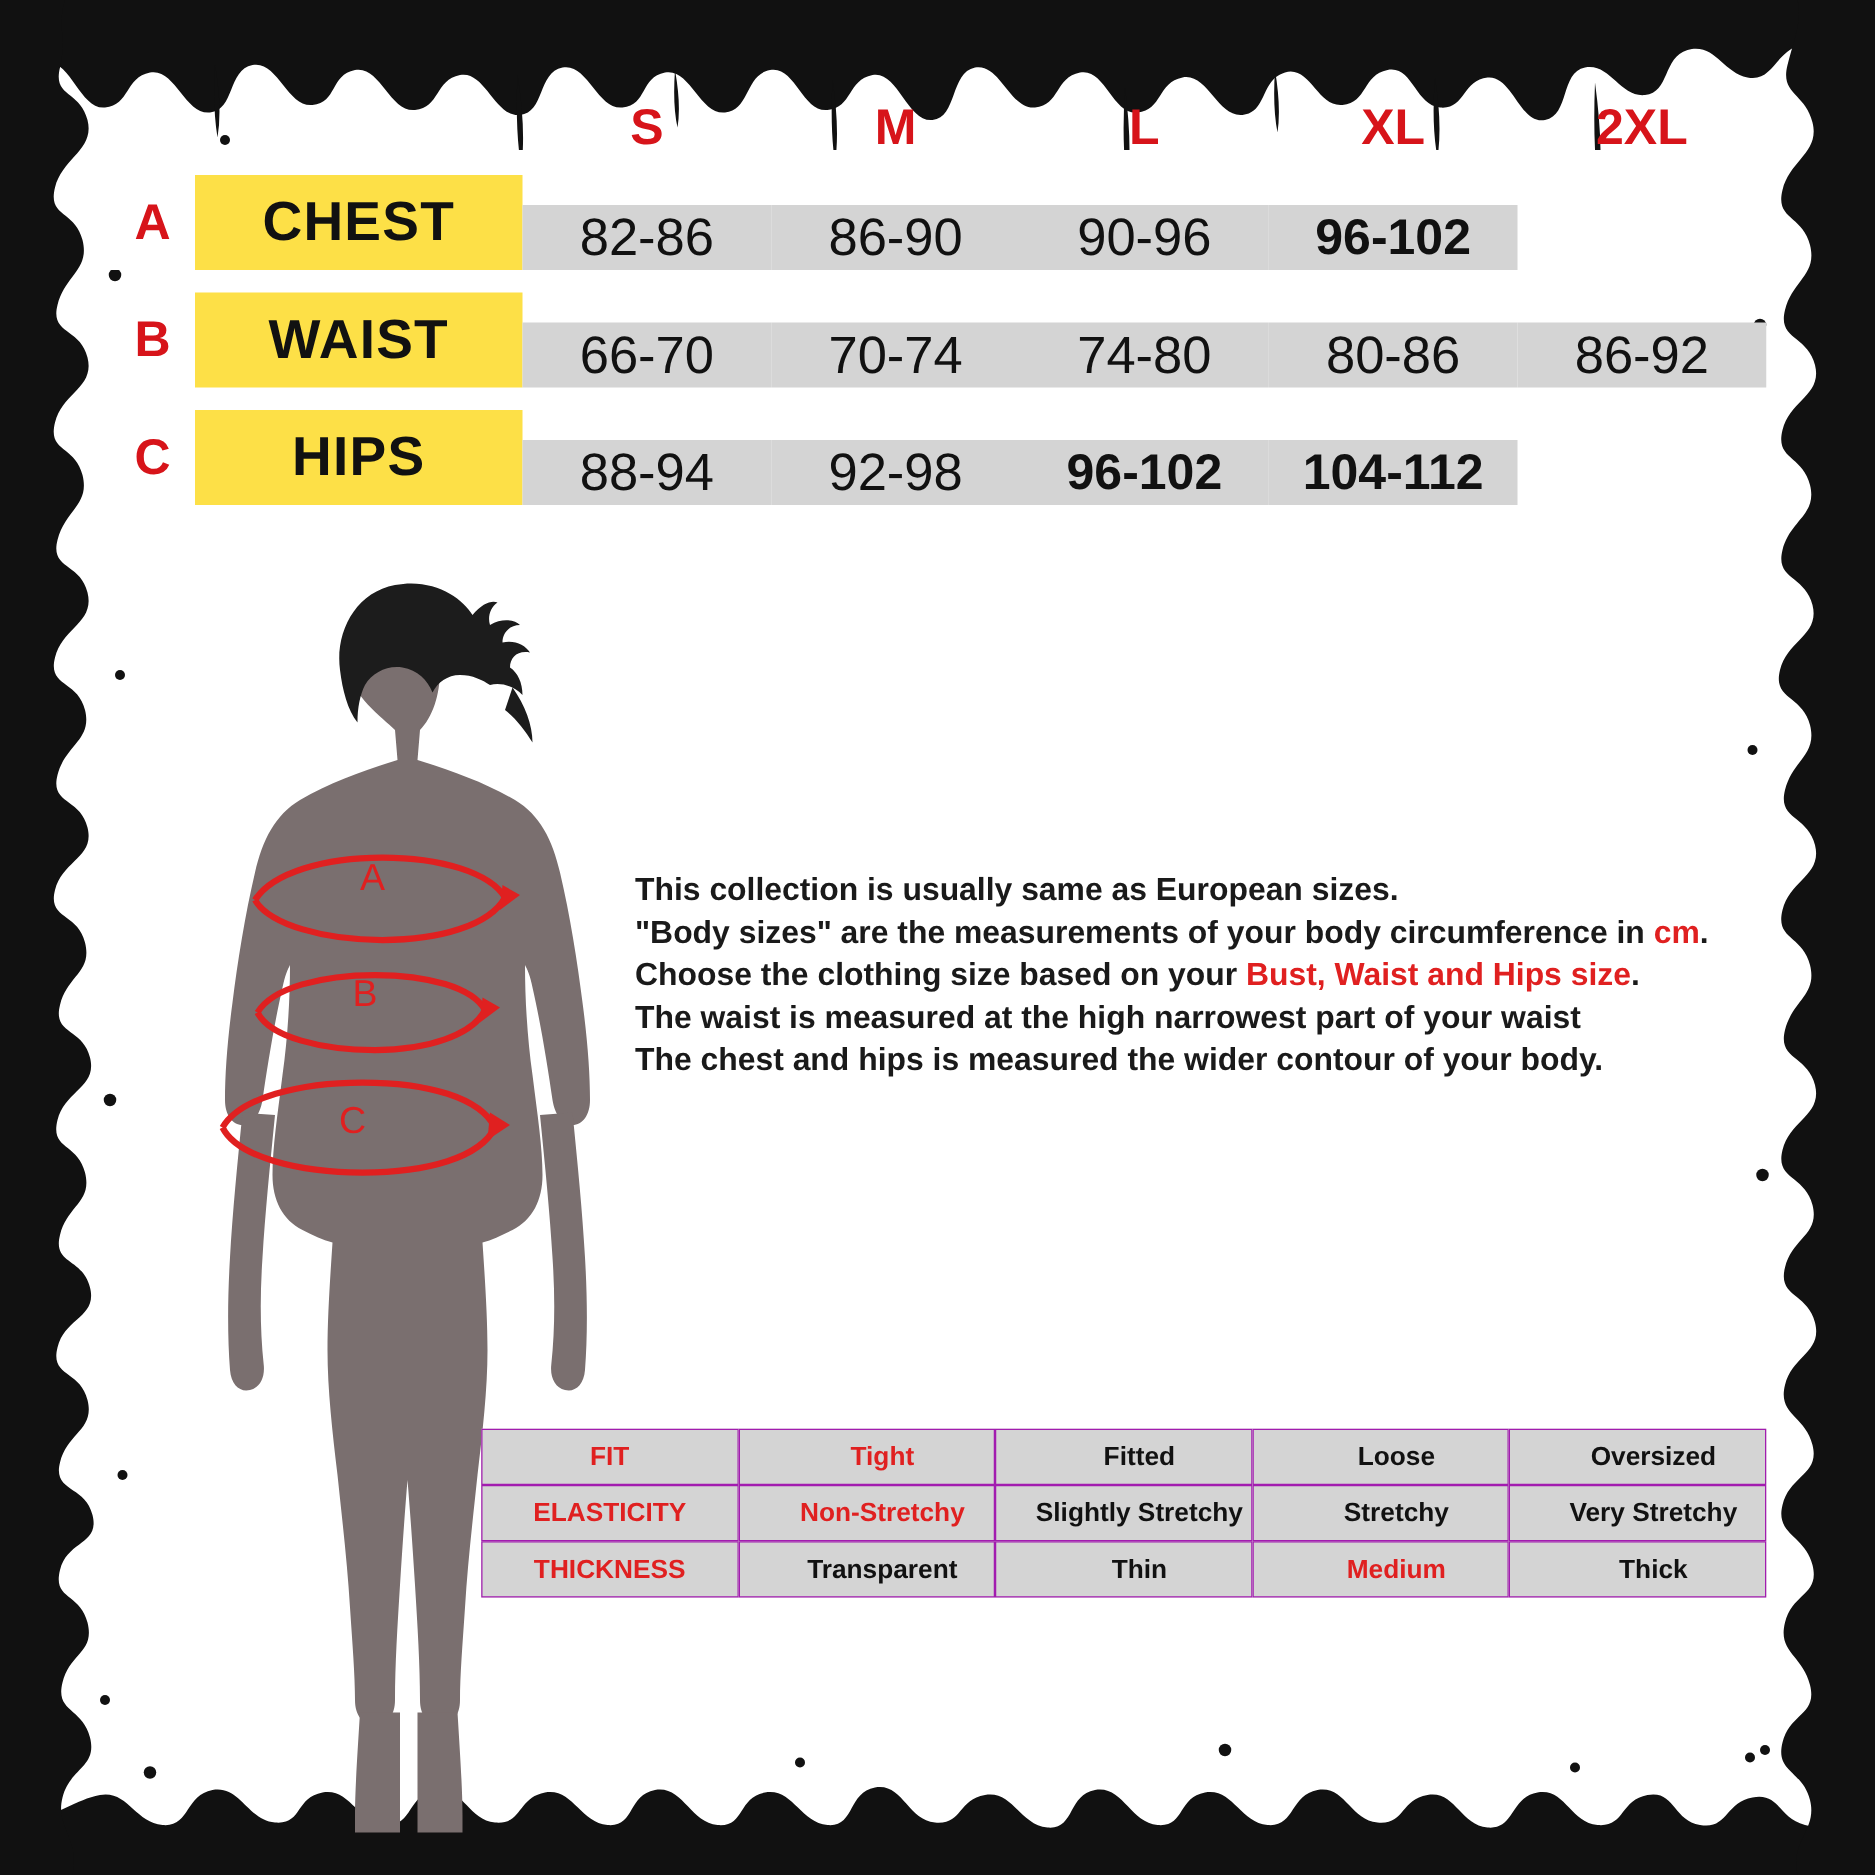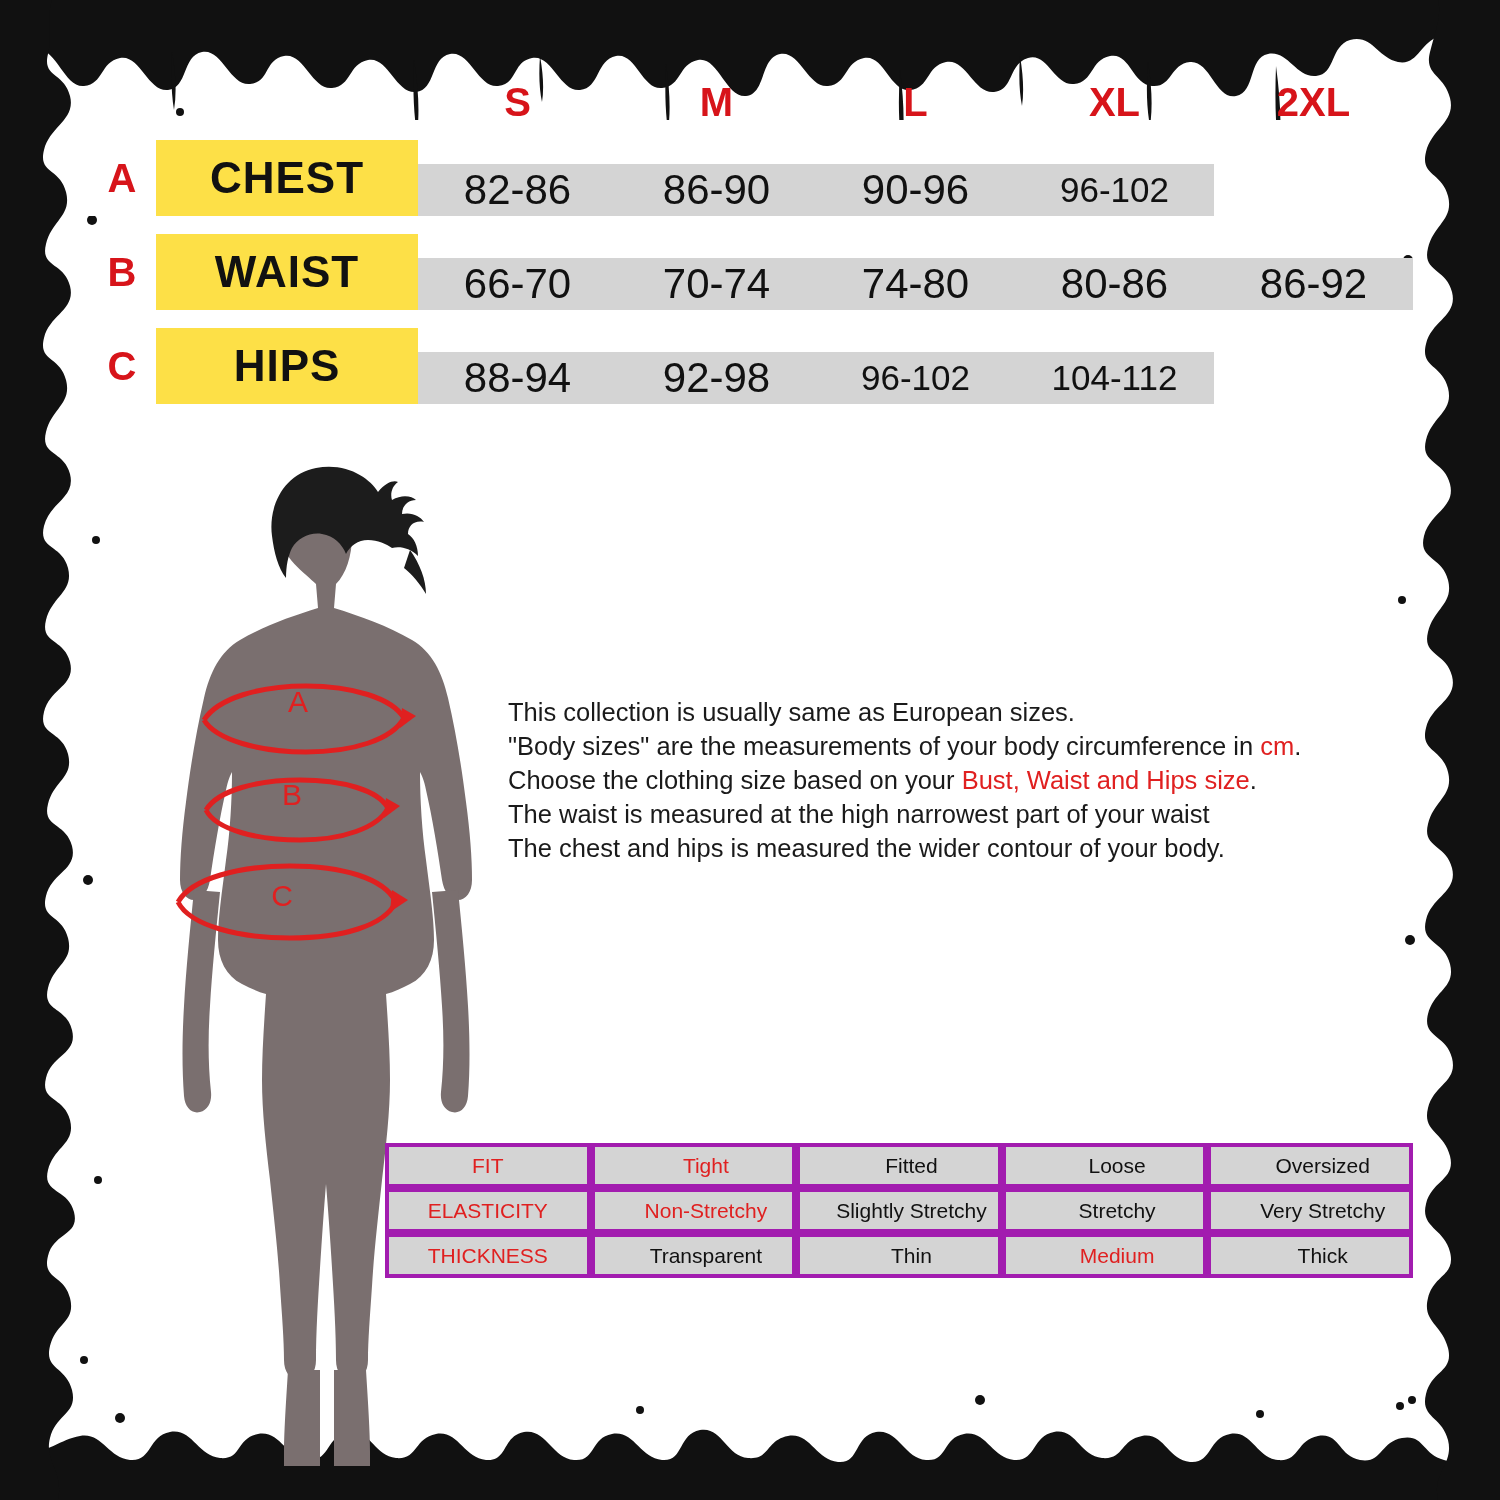--- a/index.html
+++ b/index.html
@@ -66,56 +66,56 @@
     display: flex; align-items: center; justify-content: center;
     letter-spacing: 1px;
   }
   .cell-val {
     width: 199px;
     background: #d4d4d4;
     color: #111;
     font-size: 42px;
     display: flex; align-items: center; justify-content: center; margin-top: 24px;
   }
-  .cell-val.narrow { font-size: 35px; }
+  .cell-val.narrow { font-size: 40px; font-weight: bold; }
 
   
   #figure-wrap {
     position: absolute;
     left: 120px; top: 440px;
     width: 420px; height: 1030px;
   }
   #figure-svg { display: block; }
 
   
   #notes {
     position: absolute;
     left: 508px; top: 695px;
     width: 780px;
     font-size: 25.5px;
     line-height: 34px;
     color: #1a1a1a;
   }
-  #notes .ln { white-space: nowrap; }
+  #notes .ln { white-space: nowrap; font-weight: bold; }
   .hl { color: #e02020; }
 
   
   #fit-table {
     position: absolute;
     left: 385px; top: 1143px;
     width: 1028px;
   }
   .fit-row { display: flex; height: 45px; }
   .fit-cell {
     display: flex; align-items: center; justify-content: center;
     font-size: 21px;
-    font-weight: normal;
+    font-weight: bold;
     color: #111;
     background: #d4d4d4;
-    border: 4px solid #a21caf;
+    border: 1px solid #a21caf;
   }
   .fit-cell.lead { width: 206px; color: #e02020; }
   .fit-cell.opt  { width: 206px; padding-left: 25px; }
   .fit-cell.red  { color: #e02020; }
 </style>
 </head>
 <body>
 
 <div id="page">
 

